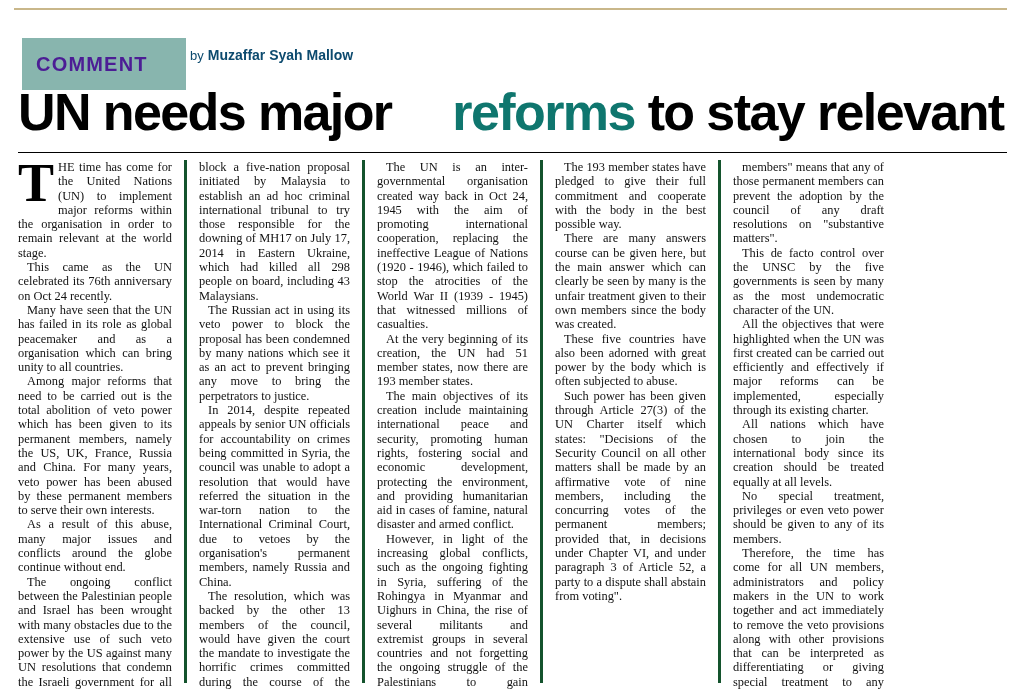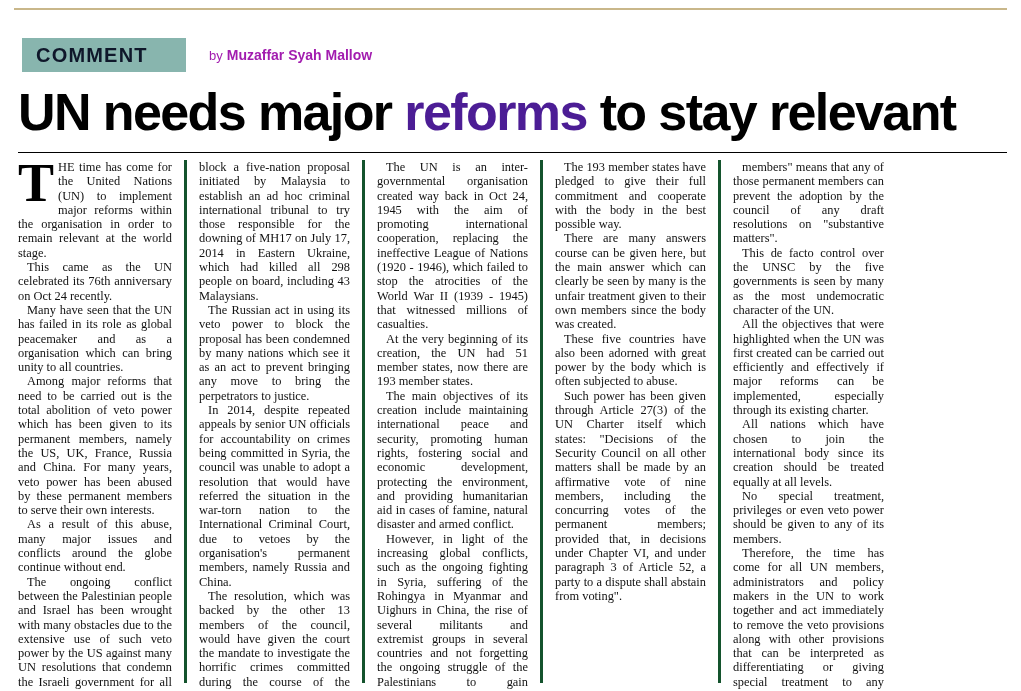--- a/index.html
+++ b/index.html
@@ -36,42 +36,42 @@
     position: absolute;
     top: 38px;
     left: 22px;
     right: 14px;
     height: 34px;
     display: flex;
     align-items: stretch;
   }
   .flag {
     background: #88b5ae;
-    color: #0f172a;
-    height: 34px;
+    color: #4c1d95;
+    height: 52px;
     min-width: 164px;
     display: flex;
     align-items: center;
     padding: 0 12px 0 14px;
     box-sizing: border-box;
   }
   .flag-label {
     font-family: "Liberation Sans", sans-serif;
     font-weight: bold;
     font-size: 20px;
     letter-spacing: 1.2px;
   }
   .byline {
     display: flex;
     align-items: center;
-    padding-left: 23px;
+    padding-left: 4px;
     font-family: "Liberation Sans", sans-serif;
     font-size: 14px;
     font-weight: bold;
-    color: #a21caf;
+    color: #0c4a6e;
   }
   .byline .by {
     font-weight: normal;
     font-style: normal;
     margin-right: 4px;
     font-size: 13px;
   }
   
   .headline {
     position: absolute;
@@ -80,21 +80,22 @@
     right: 14px;
     font-family: "Liberation Sans", sans-serif;
     font-weight: bold;
     font-size: 52px;
     line-height: 56px;
     letter-spacing: -1.6px;
     color: #000000;
     white-space: nowrap;
   }
   .headline .hl-accent {
-    color: #4c1d95;
+    color: #0f766e;
+    margin-left: 48px;
   }
   .rule-under-headline {
     position: absolute;
     top: 152px;
     left: 18px;
     right: 14px;
     height: 1px;
     background: #000000;
   }
   

